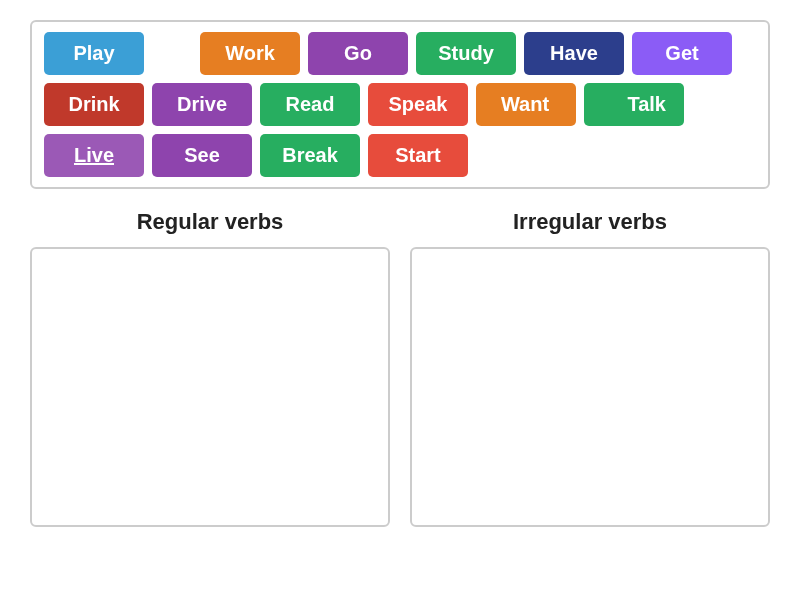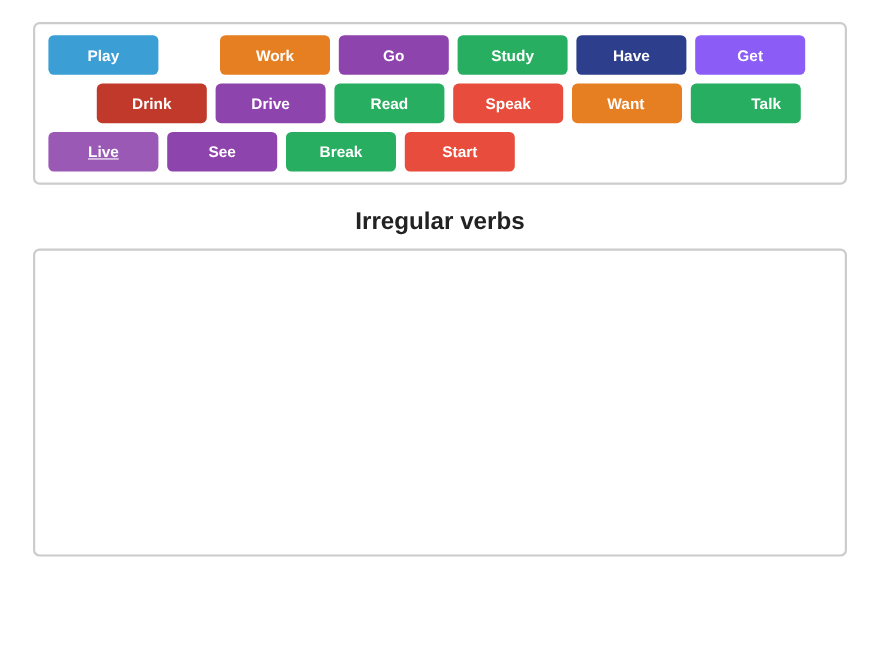--- a/index.html
+++ b/index.html
@@ -26,21 +26,21 @@
       padding: 10px 12px;
       width: 740px;
       display: flex;
       flex-wrap: wrap;
       gap: 8px;
       margin-bottom: 20px;
     }
 
     .verb-btn {
       color: #ffffff;
-      font-size: 14px;
+      font-size: 20px;
       font-weight: bold;
       border: none;
       border-radius: 5px;
       padding: 10px 18px;
       cursor: pointer;
       min-width: 100px;
       text-align: center;
     }
 
     .columns-container {
@@ -74,30 +74,34 @@
 </head>
 <body>
 
 <div class="word-bank" id="word-bank">
     <button class="verb-btn" style="background-color: rgb(59, 159, 214);">Play</button>
     <button class="verb-btn" style="background-color: rgb(230, 126, 34); margin-left: 48px;">Work</button>
     <button class="verb-btn" style="background-color: rgb(142, 68, 173);">Go</button>
     <button class="verb-btn" style="background-color: rgb(39, 174, 96);">Study</button>
     <button class="verb-btn" style="background-color: rgb(44, 62, 140);">Have</button>
     <button class="verb-btn" style="background-color: #8b5cf6;">Get</button>
-    <button class="verb-btn" style="background-color: rgb(192, 57, 43); margin-left: 44px;">Drink</button>
+    <button class="verb-btn" style="background-color: rgb(192, 57, 43);">Drink</button>
     <button class="verb-btn" style="background-color: rgb(142, 68, 173);">Drive</button>
     <button class="verb-btn" style="background-color: rgb(39, 174, 96);">Read</button>
     <button class="verb-btn" style="background-color: rgb(231, 76, 60);">Speak</button>
     <button class="verb-btn" style="background-color: rgb(230, 126, 34); padding-left: 16px;">Want</button>
     <button class="verb-btn" style="background-color: rgb(39, 174, 96); text-align: right;">Talk</button>
     <button class="verb-btn" style="background-color: rgb(155, 89, 182); text-decoration: underline;">Live</button>
     <button class="verb-btn" style="background-color: rgb(142, 68, 173);">See</button>
     <button class="verb-btn" style="background-color: rgb(39, 174, 96);">Break</button>
     <button class="verb-btn" style="background-color: rgb(231, 76, 60);">Start</button>
   </div>
 
 <div class="columns-container">
   <div class="column">
+    <div class="column-title">Regular verbs</div>
+    <div class="drop-zone"></div>
+  </div>
+  <div class="column">
     <div class="column-title">Irregular verbs</div>
     <div class="drop-zone"></div>
   </div>
 </div>
 
 </body></html>

